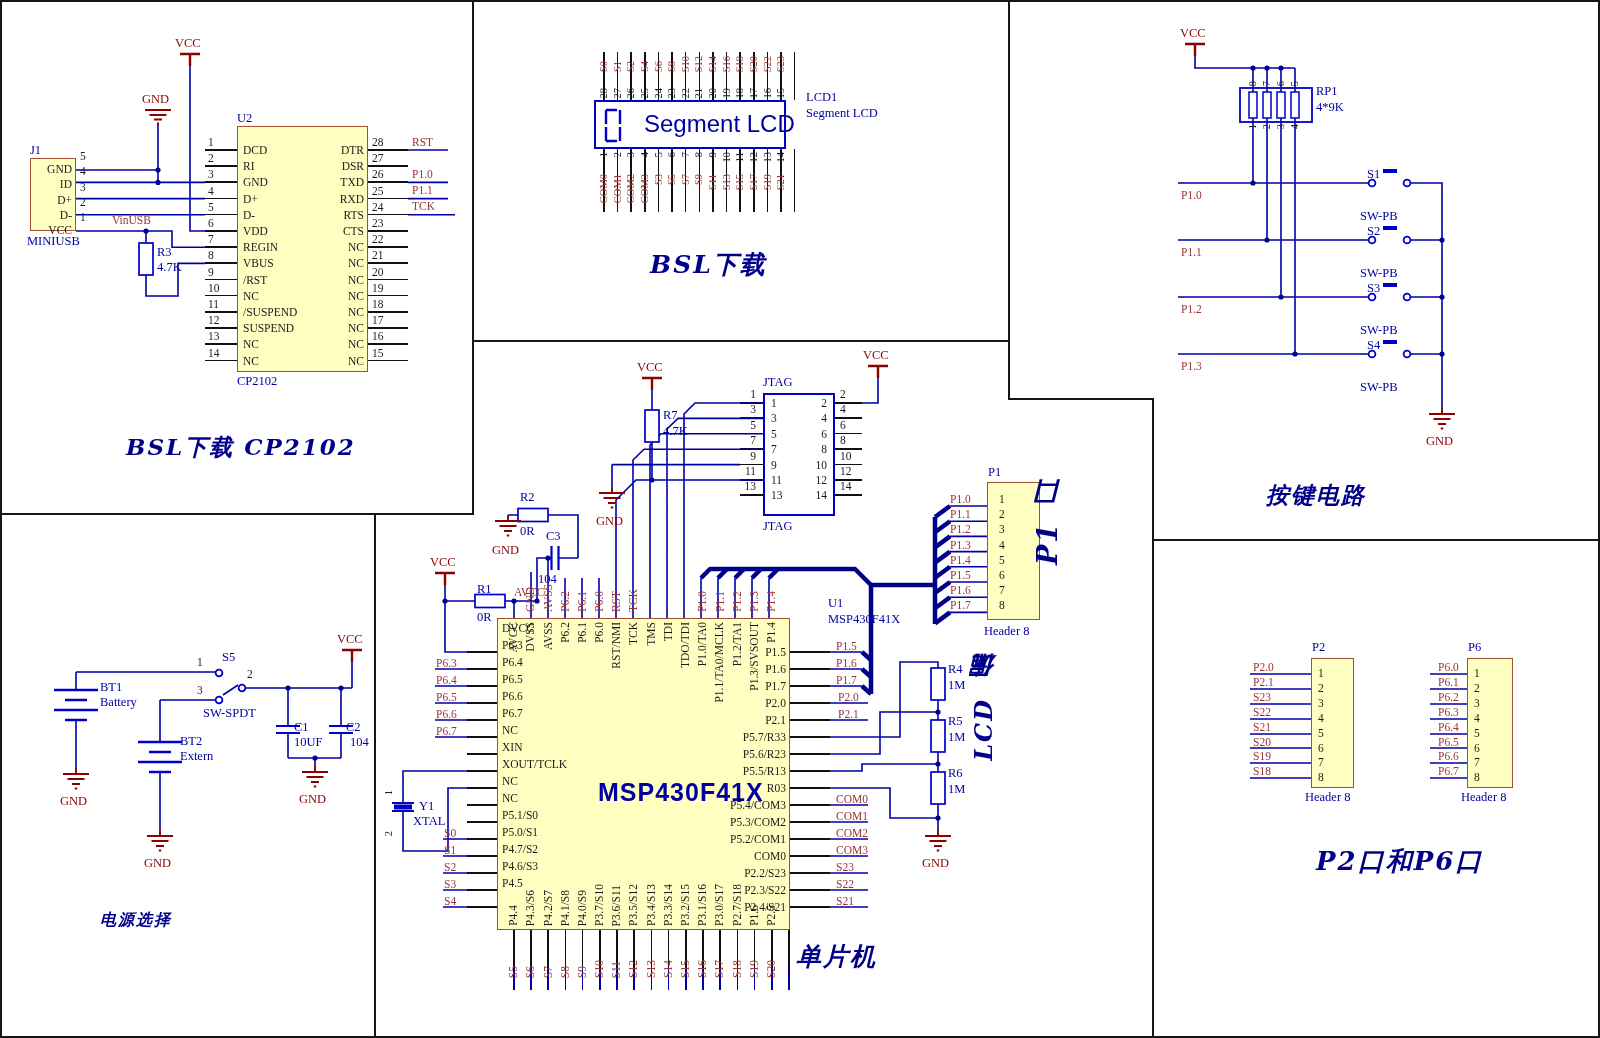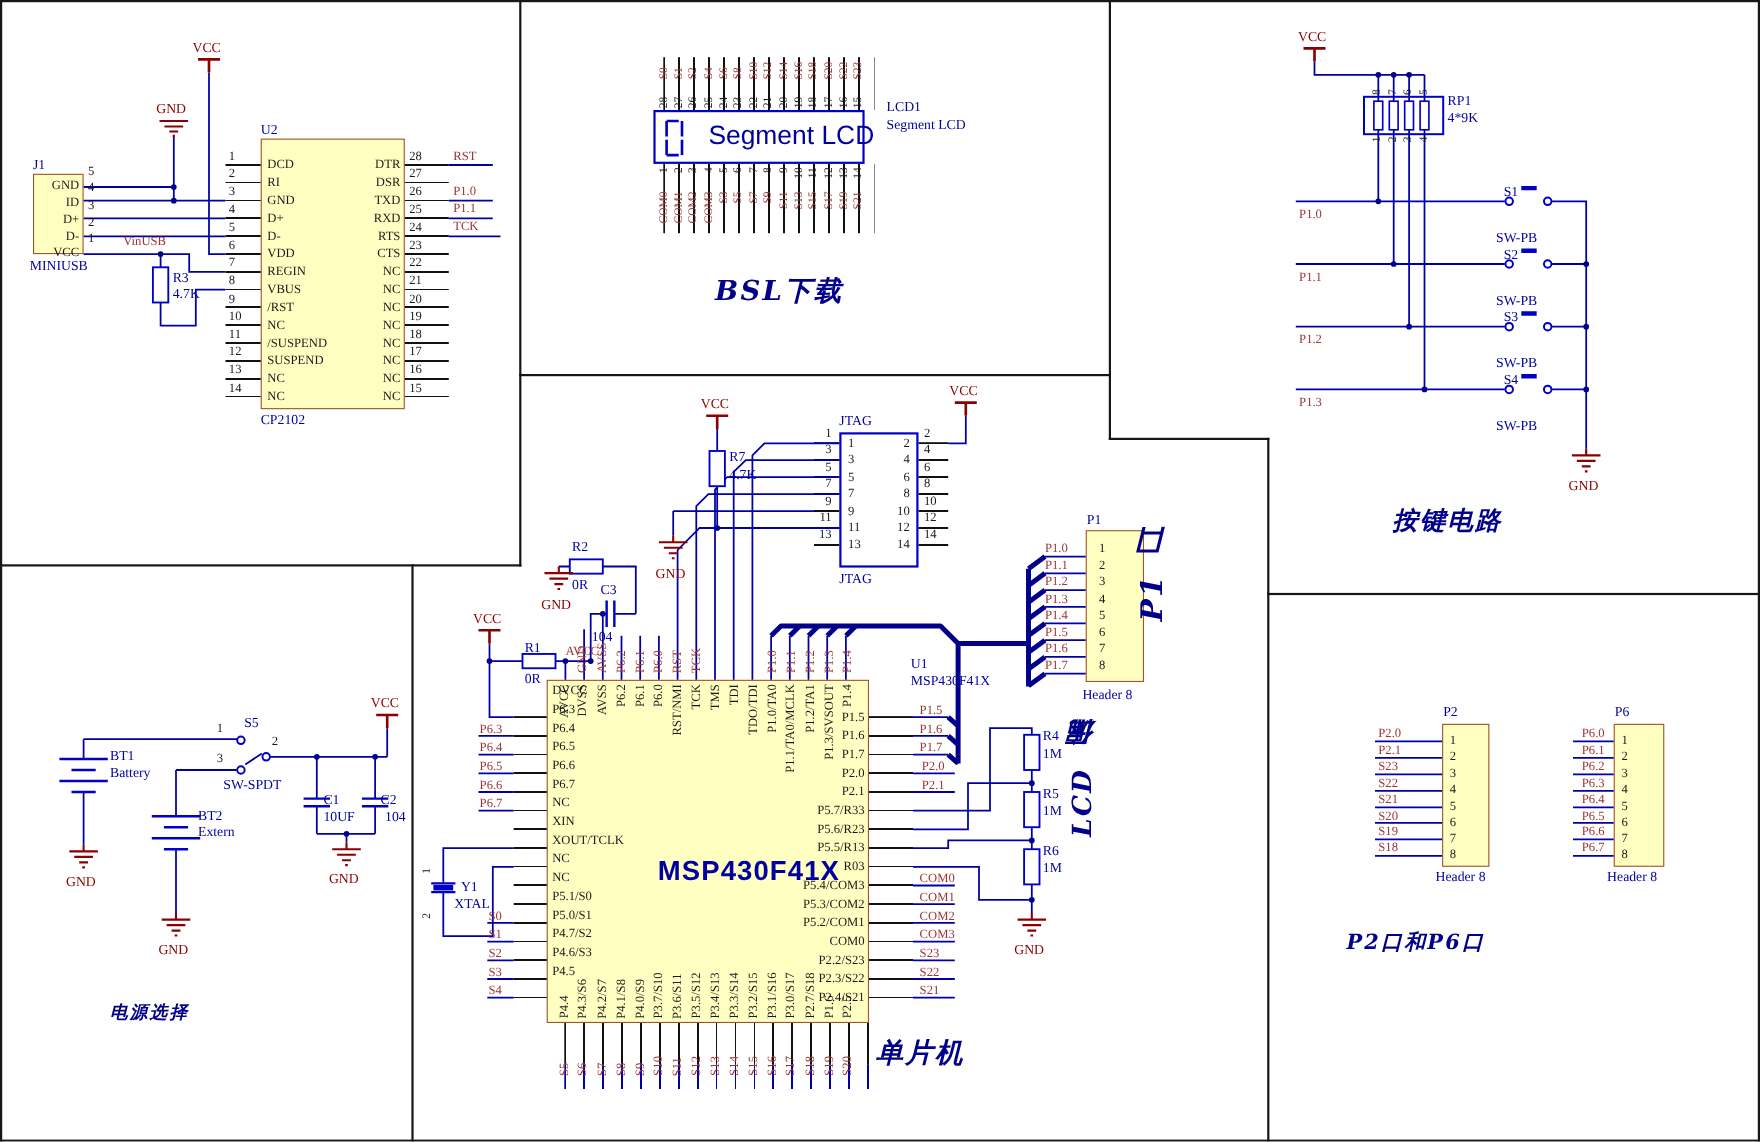--- a/index.html
+++ b/index.html
@@ -315,20 +315,21 @@
     </div>
   <span class="abs red f11" style="left:412px;top:136px">RST</span>
   <span class="abs red f11" style="left:412px;top:168px">P1.0</span>
   <span class="abs red f11" style="left:412px;top:184px">P1.1</span>
   <span class="abs red f11" style="left:412px;top:200px">TCK</span>
   <span class="abs red f11" style="left:112px;top:214px">VinUSB</span>
   <span class="abs blue f12" style="left:157px;top:245px">R3</span>
   <span class="abs blue f12" style="left:157px;top:260px">4.7K</span>
   <span class="abs pow f12" style="left:175px;top:36px">VCC</span>
   <span class="abs pow f12" style="left:142px;top:92px">GND</span>
+  <span class="abs cn" style="left:126px;top:432px;font-size:23px">BSL下载 CP2102</span>
 
   <div class="rowf ae" style="left:597.4px;top:24px;height:48px;--w:13.65px">
       <div>
         <span class="vt red f10">S0</span>
       </div>
       <div>
         <span class="vt red f10">S1</span>
       </div>
       <div>
         <span class="vt red f10">S2</span>
@@ -547,21 +548,21 @@
       <div>S2</div>
       <div>S3</div>
       <div>S4</div>
     </div>
   <div class="col blue f12" style="left:1360px;top:188px;--lh:57px">
       <div>SW-PB</div>
       <div>SW-PB</div>
       <div>SW-PB</div>
       <div>SW-PB</div>
     </div>
-  <span class="abs cn" style="left:1266px;top:458px;font-size:23px">按键电路</span>
+  <span class="abs cn" style="left:1266px;top:480px;font-size:23px">按键电路</span>
 
   <span class="abs blue f12" style="left:100px;top:680px">BT1</span>
   <span class="abs blue f12" style="left:100px;top:695px">Battery</span>
   <span class="abs blue f12" style="left:180px;top:734px">BT2</span>
   <span class="abs blue f12" style="left:180px;top:749px">Extern</span>
   <span class="abs blue f12" style="left:222px;top:650px">S5</span>
   <span class="abs blue f12" style="left:203px;top:706px">SW-SPDT</span>
   <span class="abs blk f11" style="left:197px;top:656px">1</span>
   <span class="abs blk f11" style="left:247px;top:668px">2</span>
   <span class="abs blk f11" style="left:197px;top:684px">3</span>
@@ -966,15 +967,15 @@
   <div class="col blk f11" style="left:1474px;top:666px;--lh:14.9px">
       <div>1</div>
       <div>2</div>
       <div>3</div>
       <div>4</div>
       <div>5</div>
       <div>6</div>
       <div>7</div>
       <div>8</div>
     </div>
-  <span class="abs cn" style="left:1224px;top:844px;font-size:19px">P2口和P6口</span>
+  <span class="abs cn" style="left:1316px;top:844px;font-size:26px">P2口和P6口</span>
 
 </div>
 
 </body></html>

